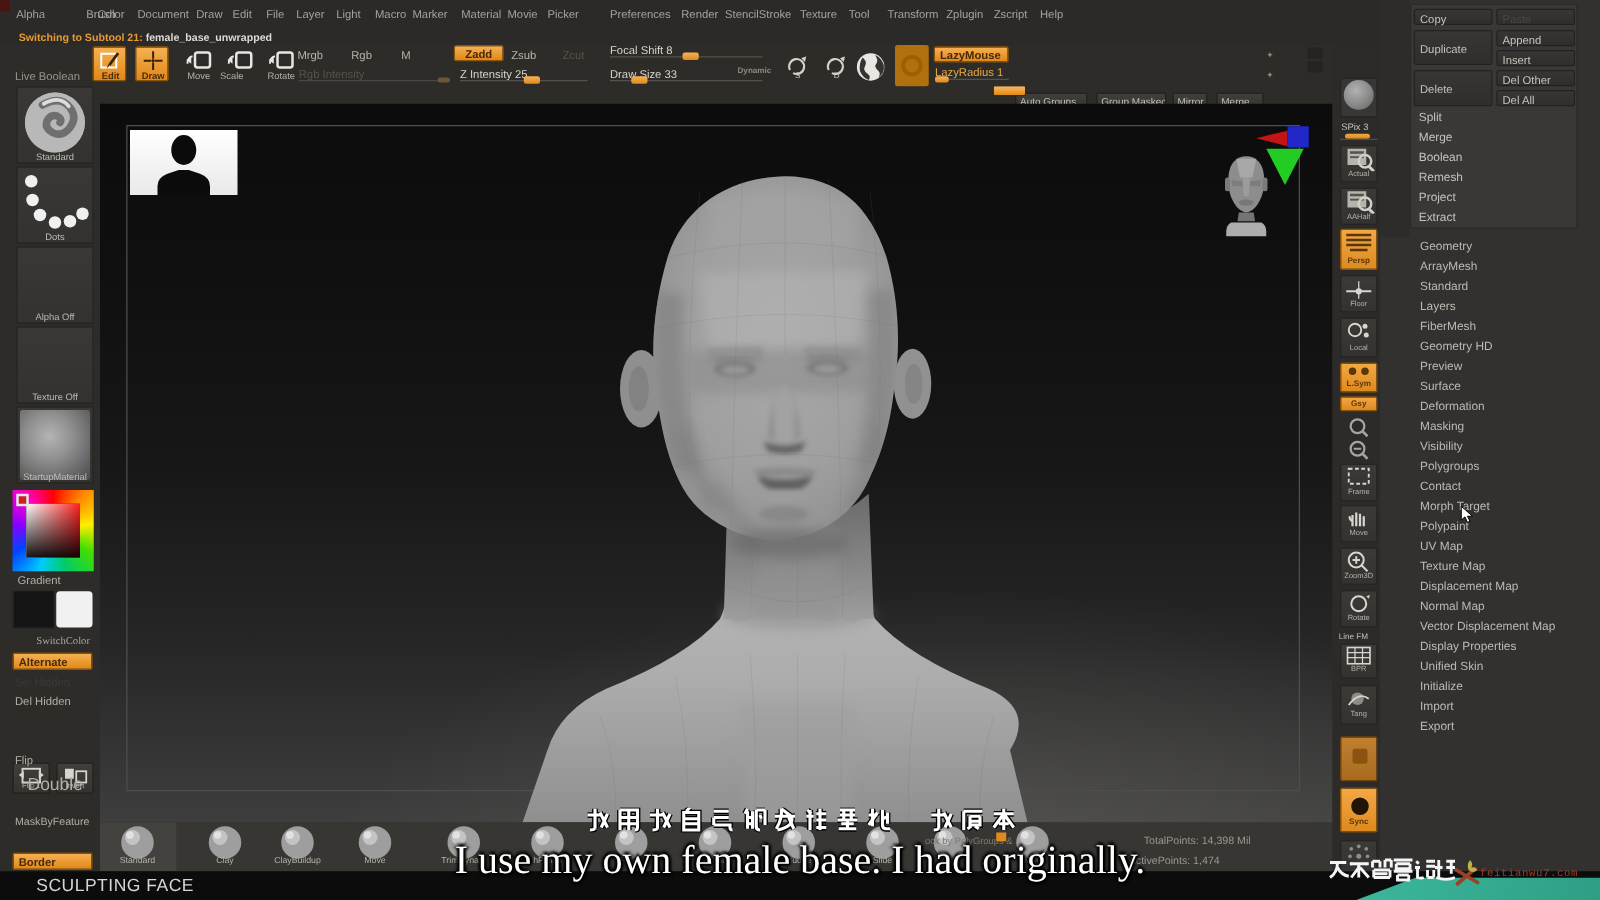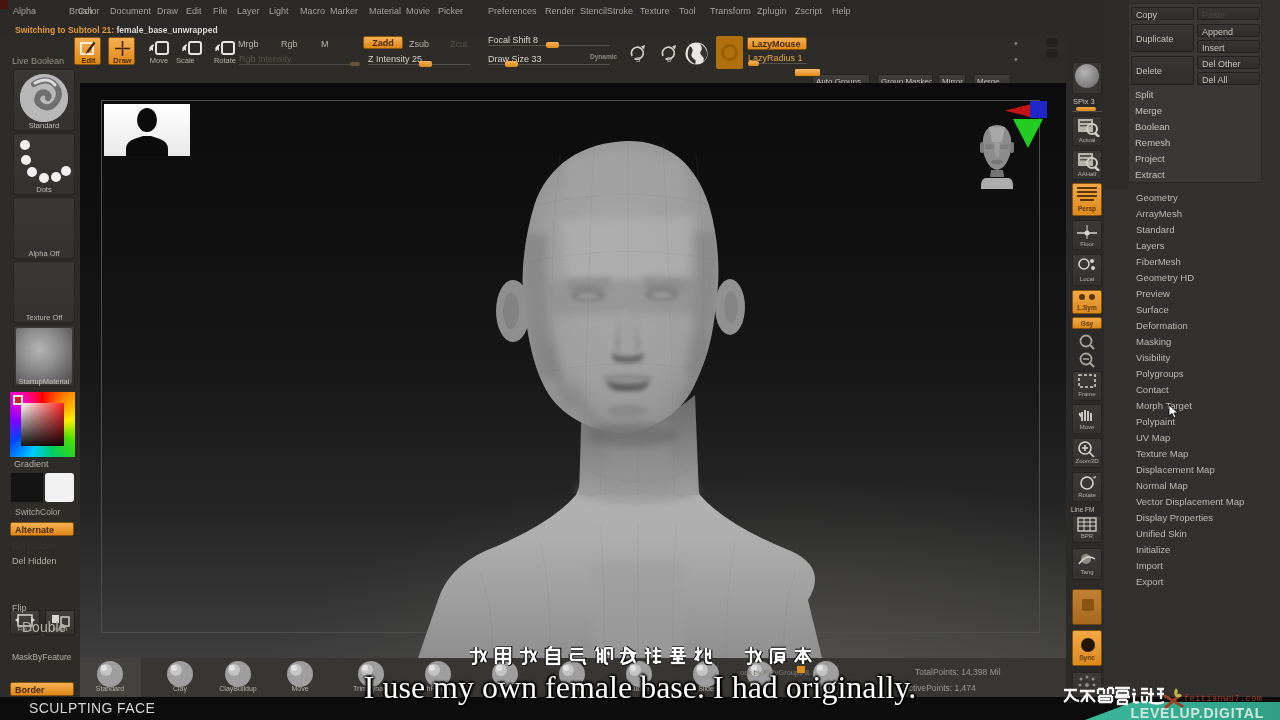--- a/index.html
+++ b/index.html
@@ -175,21 +175,21 @@
 <div class="abs" style="left:11px;top:11px;width:43px;height:43px;background:linear-gradient(to right,#ffffff,#ff2222),linear-gradient(#000,#000);background-blend-mode:normal;">
 <div class="abs" style="left:0;top:0;width:43px;height:43px;background:linear-gradient(to bottom,rgba(0,0,0,0),rgba(0,0,0,0.92));"></div>
         </div>
 <div class="abs" style="left:3px;top:3px;width:10px;height:10px;background:#e8e8e8;">
           <div class="abs" style="left:2px;top:2px;width:6px;height:6px;background:#cc2222;"></div>
         </div>
 </div>
 <div class="abs" style="left:14px;top:459px;font-size:9px;color:#b3afa8;">Gradient</div>
 <div class="abs" style="left:10px;top:472px;width:34px;height:31px;background:#141414;border:1px solid #2a2a2a;"></div>
 <div class="abs" style="left:45px;top:473px;width:29px;height:29px;background:#f1f1f1;border-radius:3px;"></div>
-<div class="abs" style="left:15px;top:507px;font-size:8.5px;color:#aba79f;">SwitchColor</div>
+<div class="abs" style="left:29px;top:507px;font-size:8.5px;color:#aba79f;font-family:Liberation Serif, serif;">SwitchColor</div>
 <div class="abs obtn" style="left:10px;top:522px;width:64px;height:14px;padding:2px 0 0 4px;font-weight:bold;">Alternate</div>
 <div class="abs" style="left:12px;top:541px;font-size:9px;color:#3b3936;">Sel Hidden</div>
 <div class="abs" style="left:12px;top:556px;font-size:9px;color:#b3afa8;">Del Hidden</div>
 <div class="abs btn" style="left:10px;top:574px;width:30px;height:25px;">
 <svg width="28" height="23" viewBox="0 0 28 23">
           <rect x="7" y="4" width="14" height="11" fill="none" stroke="#d8d5cf" stroke-width="1.5"></rect>
 <path d="M4 9 l4 -3 v6 z M24 9 l-4 -3 v6 z" fill="#d8d5cf"></path>
         </svg>
 <div class="abs" style="left:0;top:15px;width:28px;text-align:center;font-size:6px;color:#b3afa8;">Flip 1</div></div>
 <div class="abs btn" style="left:45px;top:574px;width:30px;height:25px;">
@@ -574,21 +574,20 @@
 <div class="abs" style="left:1136px;top:560px;font-size:9.5px;color:#bdb9b2;">Import</div>
 <div class="abs" style="left:1136px;top:576px;font-size:9.5px;color:#bdb9b2;">Export</div>
 <svg class="abs" style="left:1168px;top:404px;" width="12" height="16" viewBox="0 0 12 16">
         <path d="M1 1 L1 12 L4 9.5 L6 14 L8 13 L6 9 L10 9 Z" fill="#fff" stroke="#000" stroke-width="0.8"></path>
       </svg>
 </div>
 
 <div class="abs" style="left:0;top:697px;width:1280px;height:23px;background:#0c0c0c;"></div>
 <div class="abs" style="left:29px;top:700px;font-size:14px;color:#d6d6d6;letter-spacing:0.4px;">SCULPTING FACE</div>
 <div class="abs" style="left:1085px;top:697px;width:195px;height:23px;background:linear-gradient(100deg,#3bb89c,#2f9e85);clip-path:polygon(48px 5px,195px 5px,195px 23px,0 23px);"></div>
-<div class="abs" style="left:0;top:705px;width:1264px;text-align:right;font-size:14px;font-weight:bold;color:#cde7df;letter-spacing:0.8px;">LEVELUP.DIGITAL</div>
 
 <div class="abs" style="left:740px;top:668px;font-size:7.5px;color:#7e7a74;">ock by PolyGroups &amp;</div>
 <div class="abs" style="left:797px;top:666px;width:8px;height:7px;background:#e08b1d;"></div>
 <div class="abs" style="left:915px;top:667px;font-size:8.5px;color:#9b9792;">TotalPoints: 14,398 Mil</div>
 <div class="abs" style="left:903px;top:683px;font-size:8.5px;color:#9b9792;">ActivePoints: 1,474</div>
 
 <div id="subs">
 <svg class="abs" style="left:468px;top:646px;" width="350" height="20" viewBox="0 0 350 20">
         <g transform="translate(0,0)">
           <path d="M2 6 h12 M8 1 v16 M8 17 q-1 1 -4 1 M12 4 l6 12 M18 5 l-5 11" stroke="#000" stroke-width="4.6" fill="none"></path>

